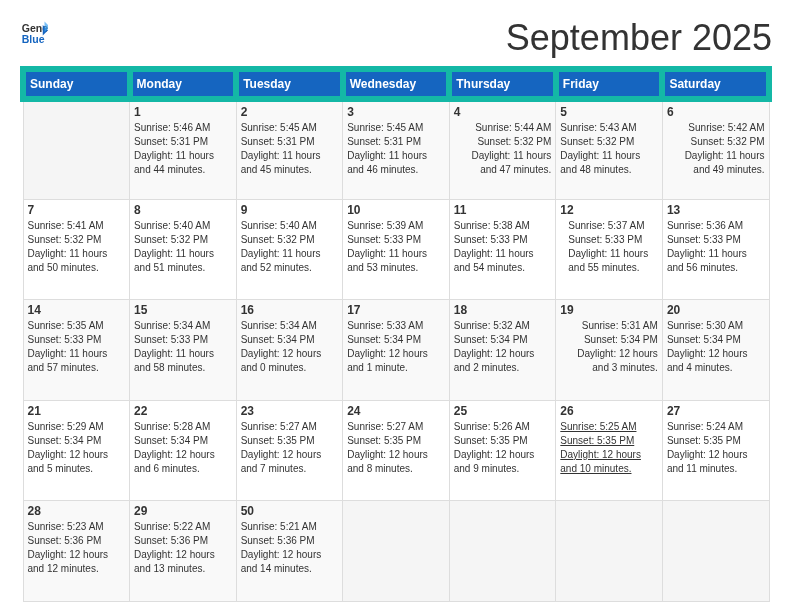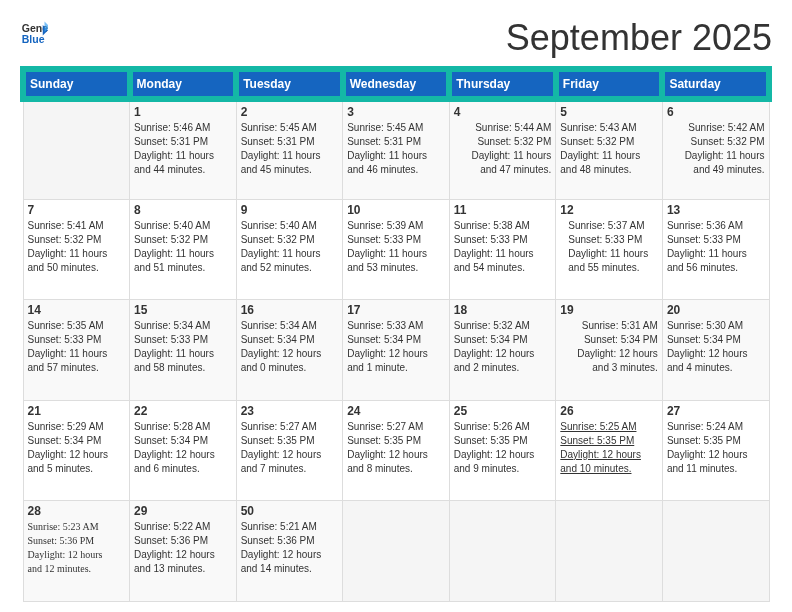--- a/index.html
+++ b/index.html
@@ -317,21 +317,21 @@
             <span class="day-number">27</span>
             <div class="day-info" style="white-space: pre-line;">Sunrise: 5:24 AM
 Sunset: 5:35 PM
 Daylight: 12 hours
 and 11 minutes.</div>
           </td>
         </tr>
         <tr>
           <td>
             <span class="day-number">28</span>
-            <div class="day-info" style="white-space: pre-line; font-family: Liberation Serif, serif;">Sunrise: 5:23 AM
+            <div class="day-info" style="white-space: pre-line;">Sunrise: 5:23 AM
 Sunset: 5:36 PM
 Daylight: 12 hours
 and 12 minutes.</div>
           </td>
           <td>
             <span class="day-number">29</span>
             <div class="day-info" style="white-space: pre-line;">Sunrise: 5:22 AM
 Sunset: 5:36 PM
 Daylight: 12 hours
 and 13 minutes.</div>

